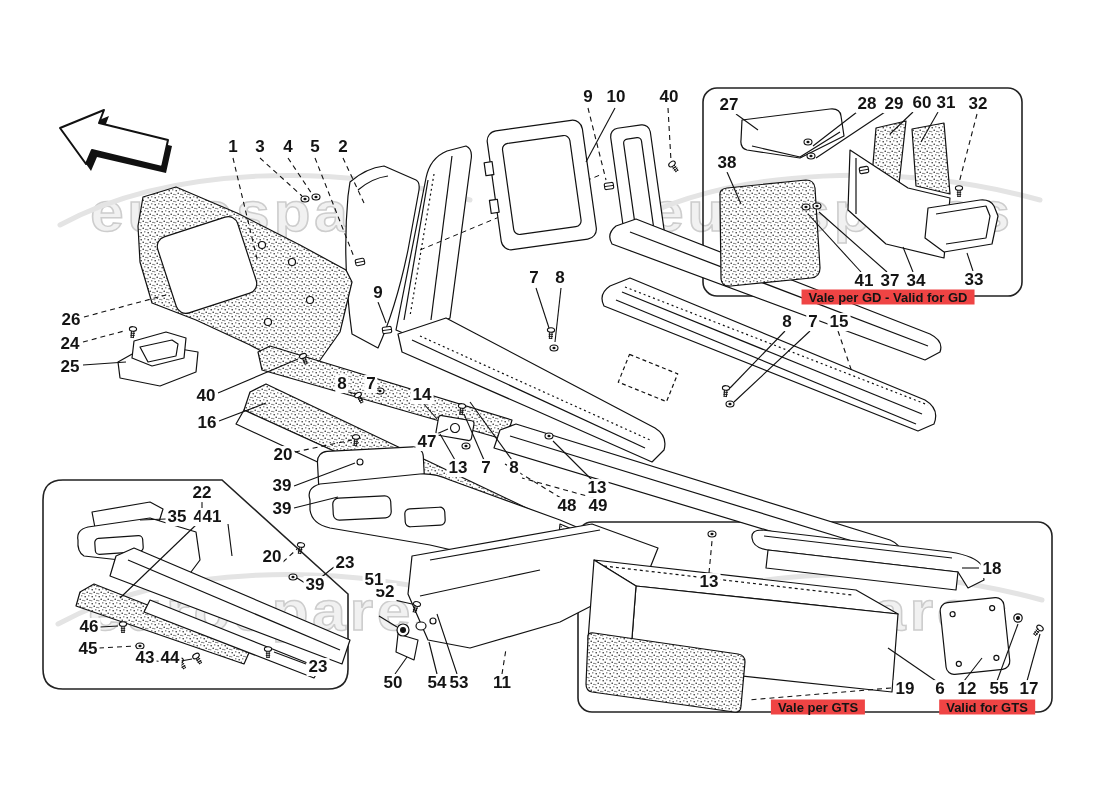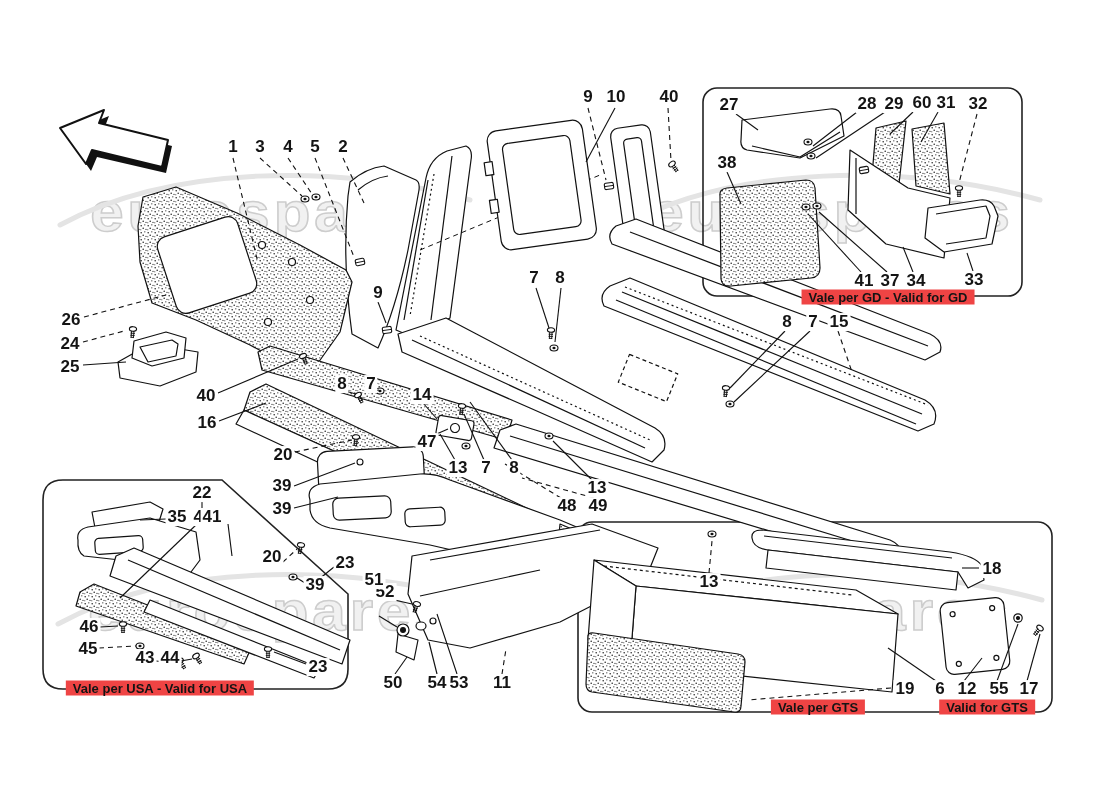--- a/index.html
+++ b/index.html
@@ -381,16 +381,15 @@
       <span class="callout" style="left: 502px; top: 683px;">11</span>
       <span class="callout" style="left: 992px; top: 569px;">18</span>
       <span class="callout" style="left: 905px; top: 689px;">19</span>
       <span class="callout" style="left: 940px; top: 689px;">6</span>
       <span class="callout" style="left: 967px; top: 689px;">12</span>
       <span class="callout" style="left: 999px; top: 689px;">55</span>
       <span class="callout" style="left: 1029px; top: 689px;">17</span>
     </div>
 
   <div class="caption cap-gd">Vale per GD - Valid for GD</div>
-  <div class="caption cap-usa">Vale per USA -  Valid for USA</div>
   <div class="caption cap-gts-l">Vale per GTS</div>
   <div class="caption cap-gts-r">Valid for GTS</div>
 </div>
 
 </body></html>

